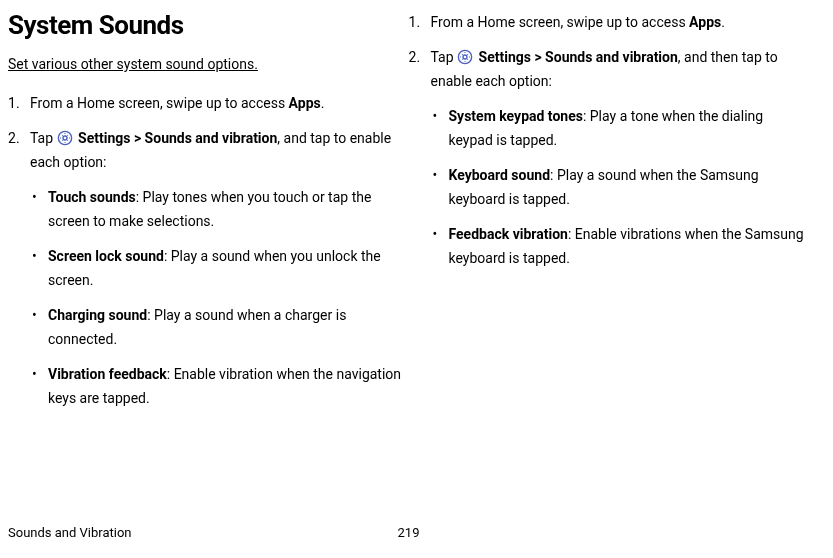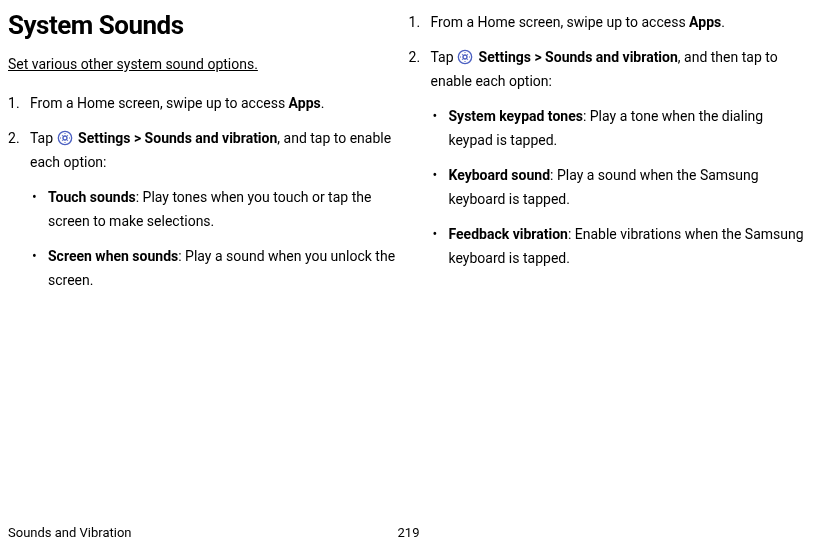--- a/index.html
+++ b/index.html
@@ -109,21 +109,23 @@
         <span>From a Home screen, swipe up to access </span><span class="bold">Apps</span><span>.</span>
       </li>
       <li>
         <span>Tap </span><span class="settings-icon"><svg viewBox="0 0 24 24" fill="none" stroke="#4a5fc1" stroke-width="2">
               <circle cx="12" cy="12" r="10" fill="none"></circle>
               <circle cx="12" cy="12" r="3" fill="none"></circle>
               <path d="M12 6v-1M12 19v-1M6 12h-1M19 12h-1M8.5 8.5l-.7-.7M16.2 16.2l-.7-.7M8.5 15.5l-.7.7M16.2 7.8l-.7.7"></path>
             </svg></span> <span class="bold">Settings</span><span class="bold"> &gt; </span><span class="bold">Sounds and vibration</span><span>, and tap to enable each option:</span>
         <ul>
           <li><span class="bold">Touch sounds</span><span>: Play tones when you touch or tap the screen to make selections.</span></li>
-          <li><span class="bold">Screen when sounds</span><span>: Play a sound when you unlock the screen.</span></li>
+          <li><span class="bold">Screen lock sound</span><span>: Play a sound when you unlock the screen.</span></li>
+          <li><span class="bold">Charging sound</span><span>: Play a sound when a charger is connected.</span></li>
+          <li><span class="bold">Vibration feedback</span><span>: Enable vibration when the navigation keys are tapped.</span></li>
         </ul>
       </li>
     </ol>
   </div>
 
   <div class="column">
     <ol>
       <li>
         <span>From a Home screen, swipe up to access </span><span class="bold">Apps</span><span>.</span>
       </li>

